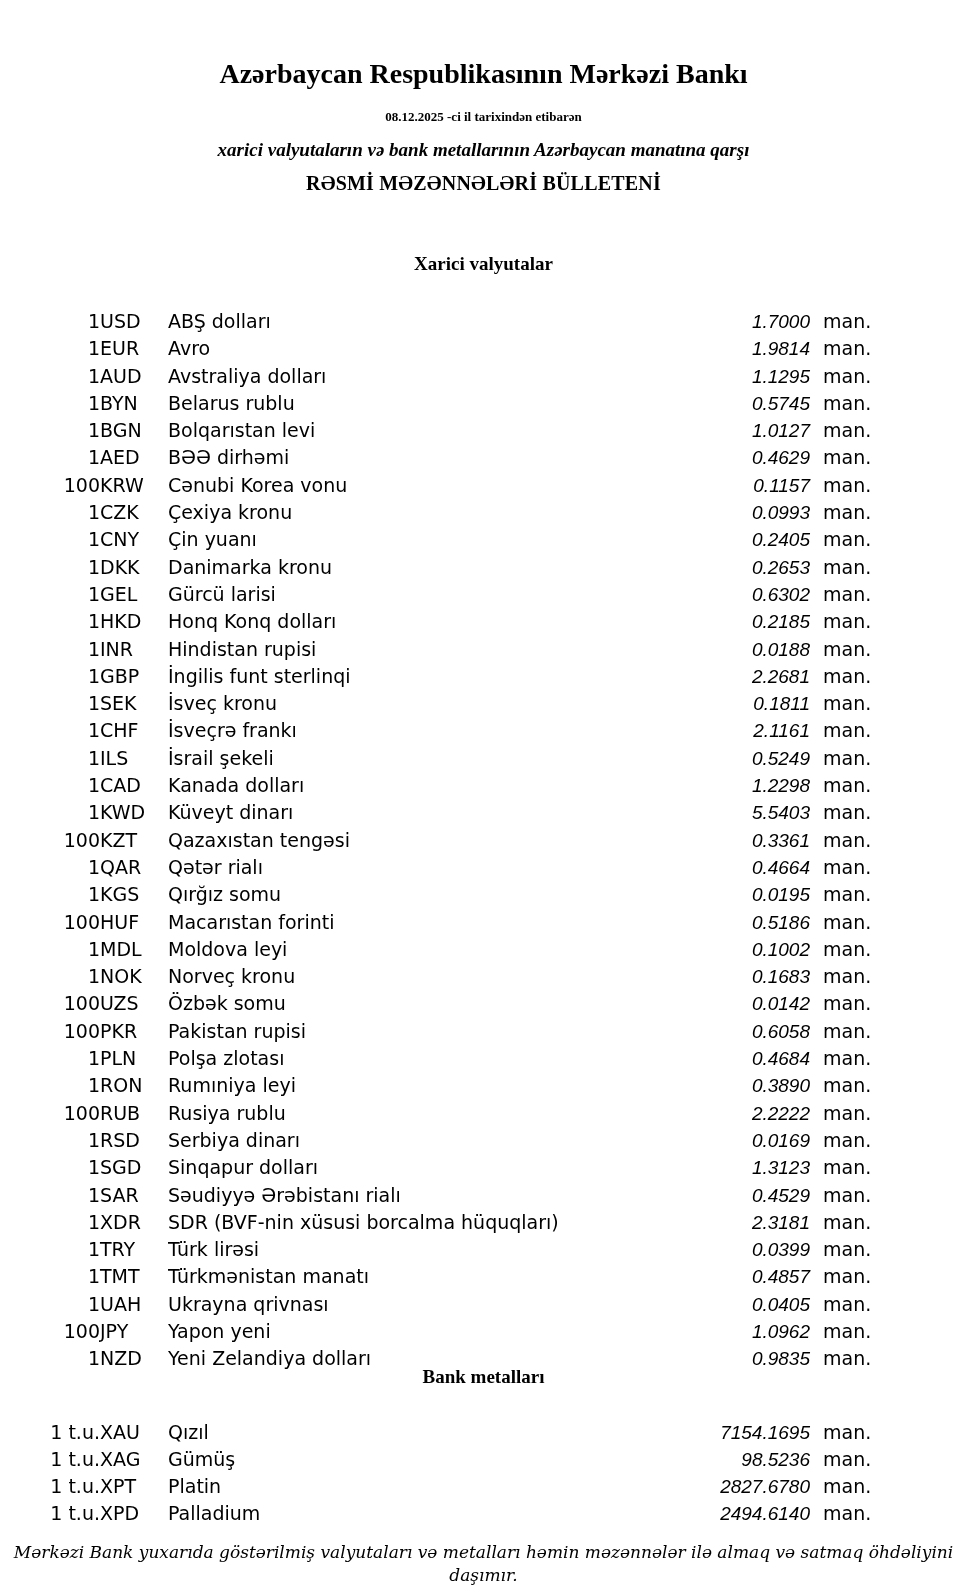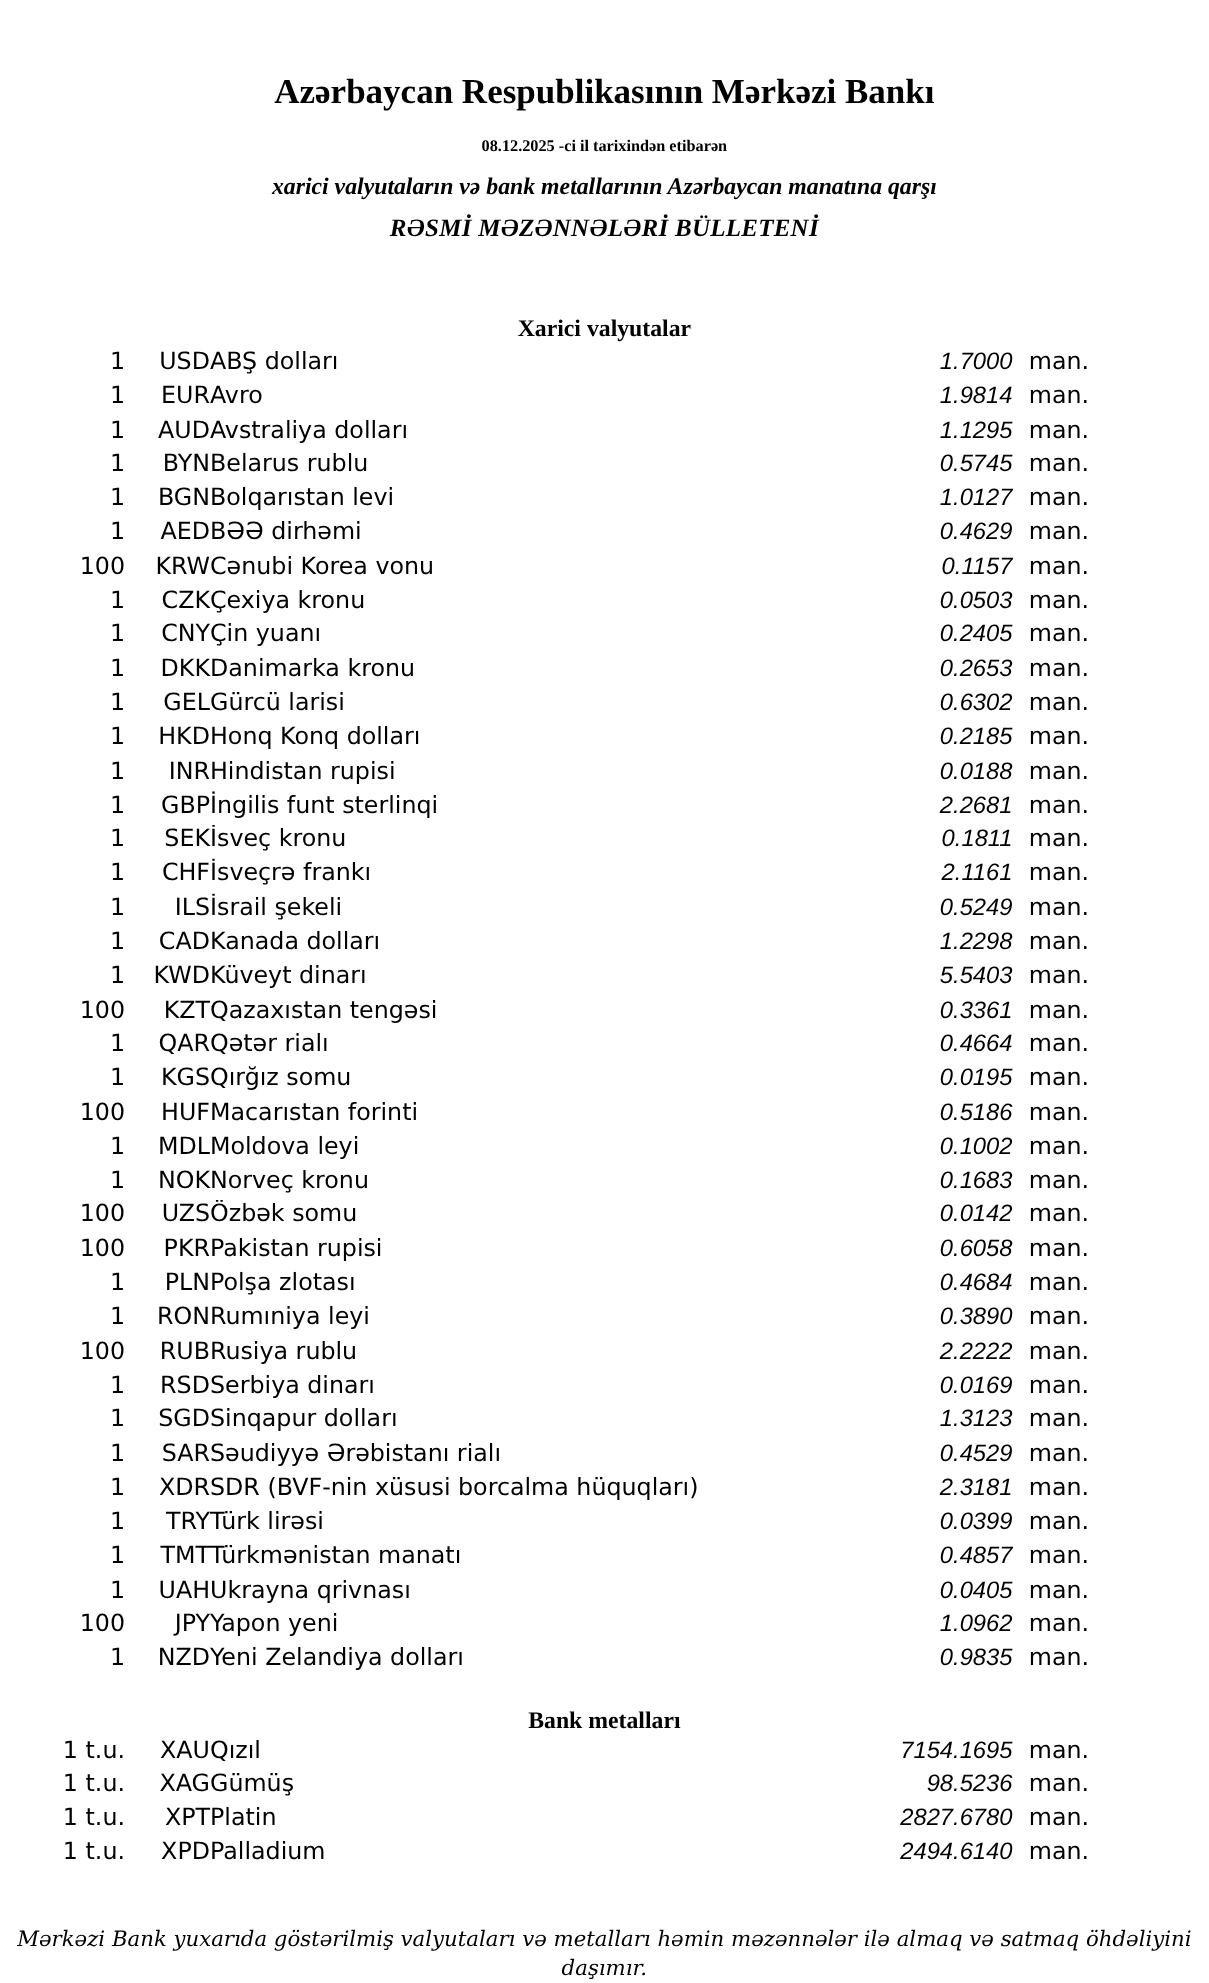--- a/index.html
+++ b/index.html
@@ -18,21 +18,21 @@
 
   
   .header {
     text-align: center;
     font-family: "Liberation Serif", "DejaVu Serif", serif;
     font-weight: bold;
   }
   .bank-title   { font-size: 28px; line-height: 33px; padding-top: 57px; }
   .date-line    { font-size: 13px; line-height: 24px; margin-top: 15px; }
   .subject-line { font-size: 19px; line-height: 24px; margin-top: 9px; font-style: italic; }
-  .bulletin-title { font-size: 20px; line-height: 26px; margin-top: 8px; letter-spacing: 0.2px; font-style: italic; }
+  .bulletin-title { font-size: 20px; line-height: 26px; margin-top: 8px; letter-spacing: 0.2px; }
 
   .section-title {
     text-align: center;
     font-family: "Liberation Serif", "DejaVu Serif", serif;
     font-weight: bold;
     font-size: 19px;
     line-height: 24px;
   }
   .section-title.currencies { margin-top: 56px; }
   .section-title.metals     { margin-top: 22px; }
@@ -46,22 +46,23 @@
     height: 27.3px;
     font-size: 19px;
   }
   .cell-qty {
     width: 100px;
     text-align: right;
     white-space: nowrap;
   }
   .cell-code {
     width: 68px;
-    text-align: right;
+    text-align: left;
     white-space: nowrap;
+    margin-top: 32px;
   }
   .cell-name {
     width: 462px;
     text-align: left;
     white-space: nowrap;
     overflow: hidden;
   }
   .cell-rate {
     width: 180px;
     text-align: right;
@@ -156,21 +157,21 @@
         <span class="cell-code">KRW</span>
         <span class="cell-name">Cənubi Korea vonu</span>
         <span class="cell-rate">0.1157</span>
         <span class="cell-unit">man.</span>
       </div>
 
       <div class="row">
         <span class="cell-qty">1</span>
         <span class="cell-code">CZK</span>
         <span class="cell-name">Çexiya kronu</span>
-        <span class="cell-rate">0.0503</span>
+        <span class="cell-rate">0.0993</span>
         <span class="cell-unit">man.</span>
       </div>
 
       <div class="row">
         <span class="cell-qty">1</span>
         <span class="cell-code">CNY</span>
         <span class="cell-name">Çin yuanı</span>
         <span class="cell-rate">0.2405</span>
         <span class="cell-unit">man.</span>
       </div>

